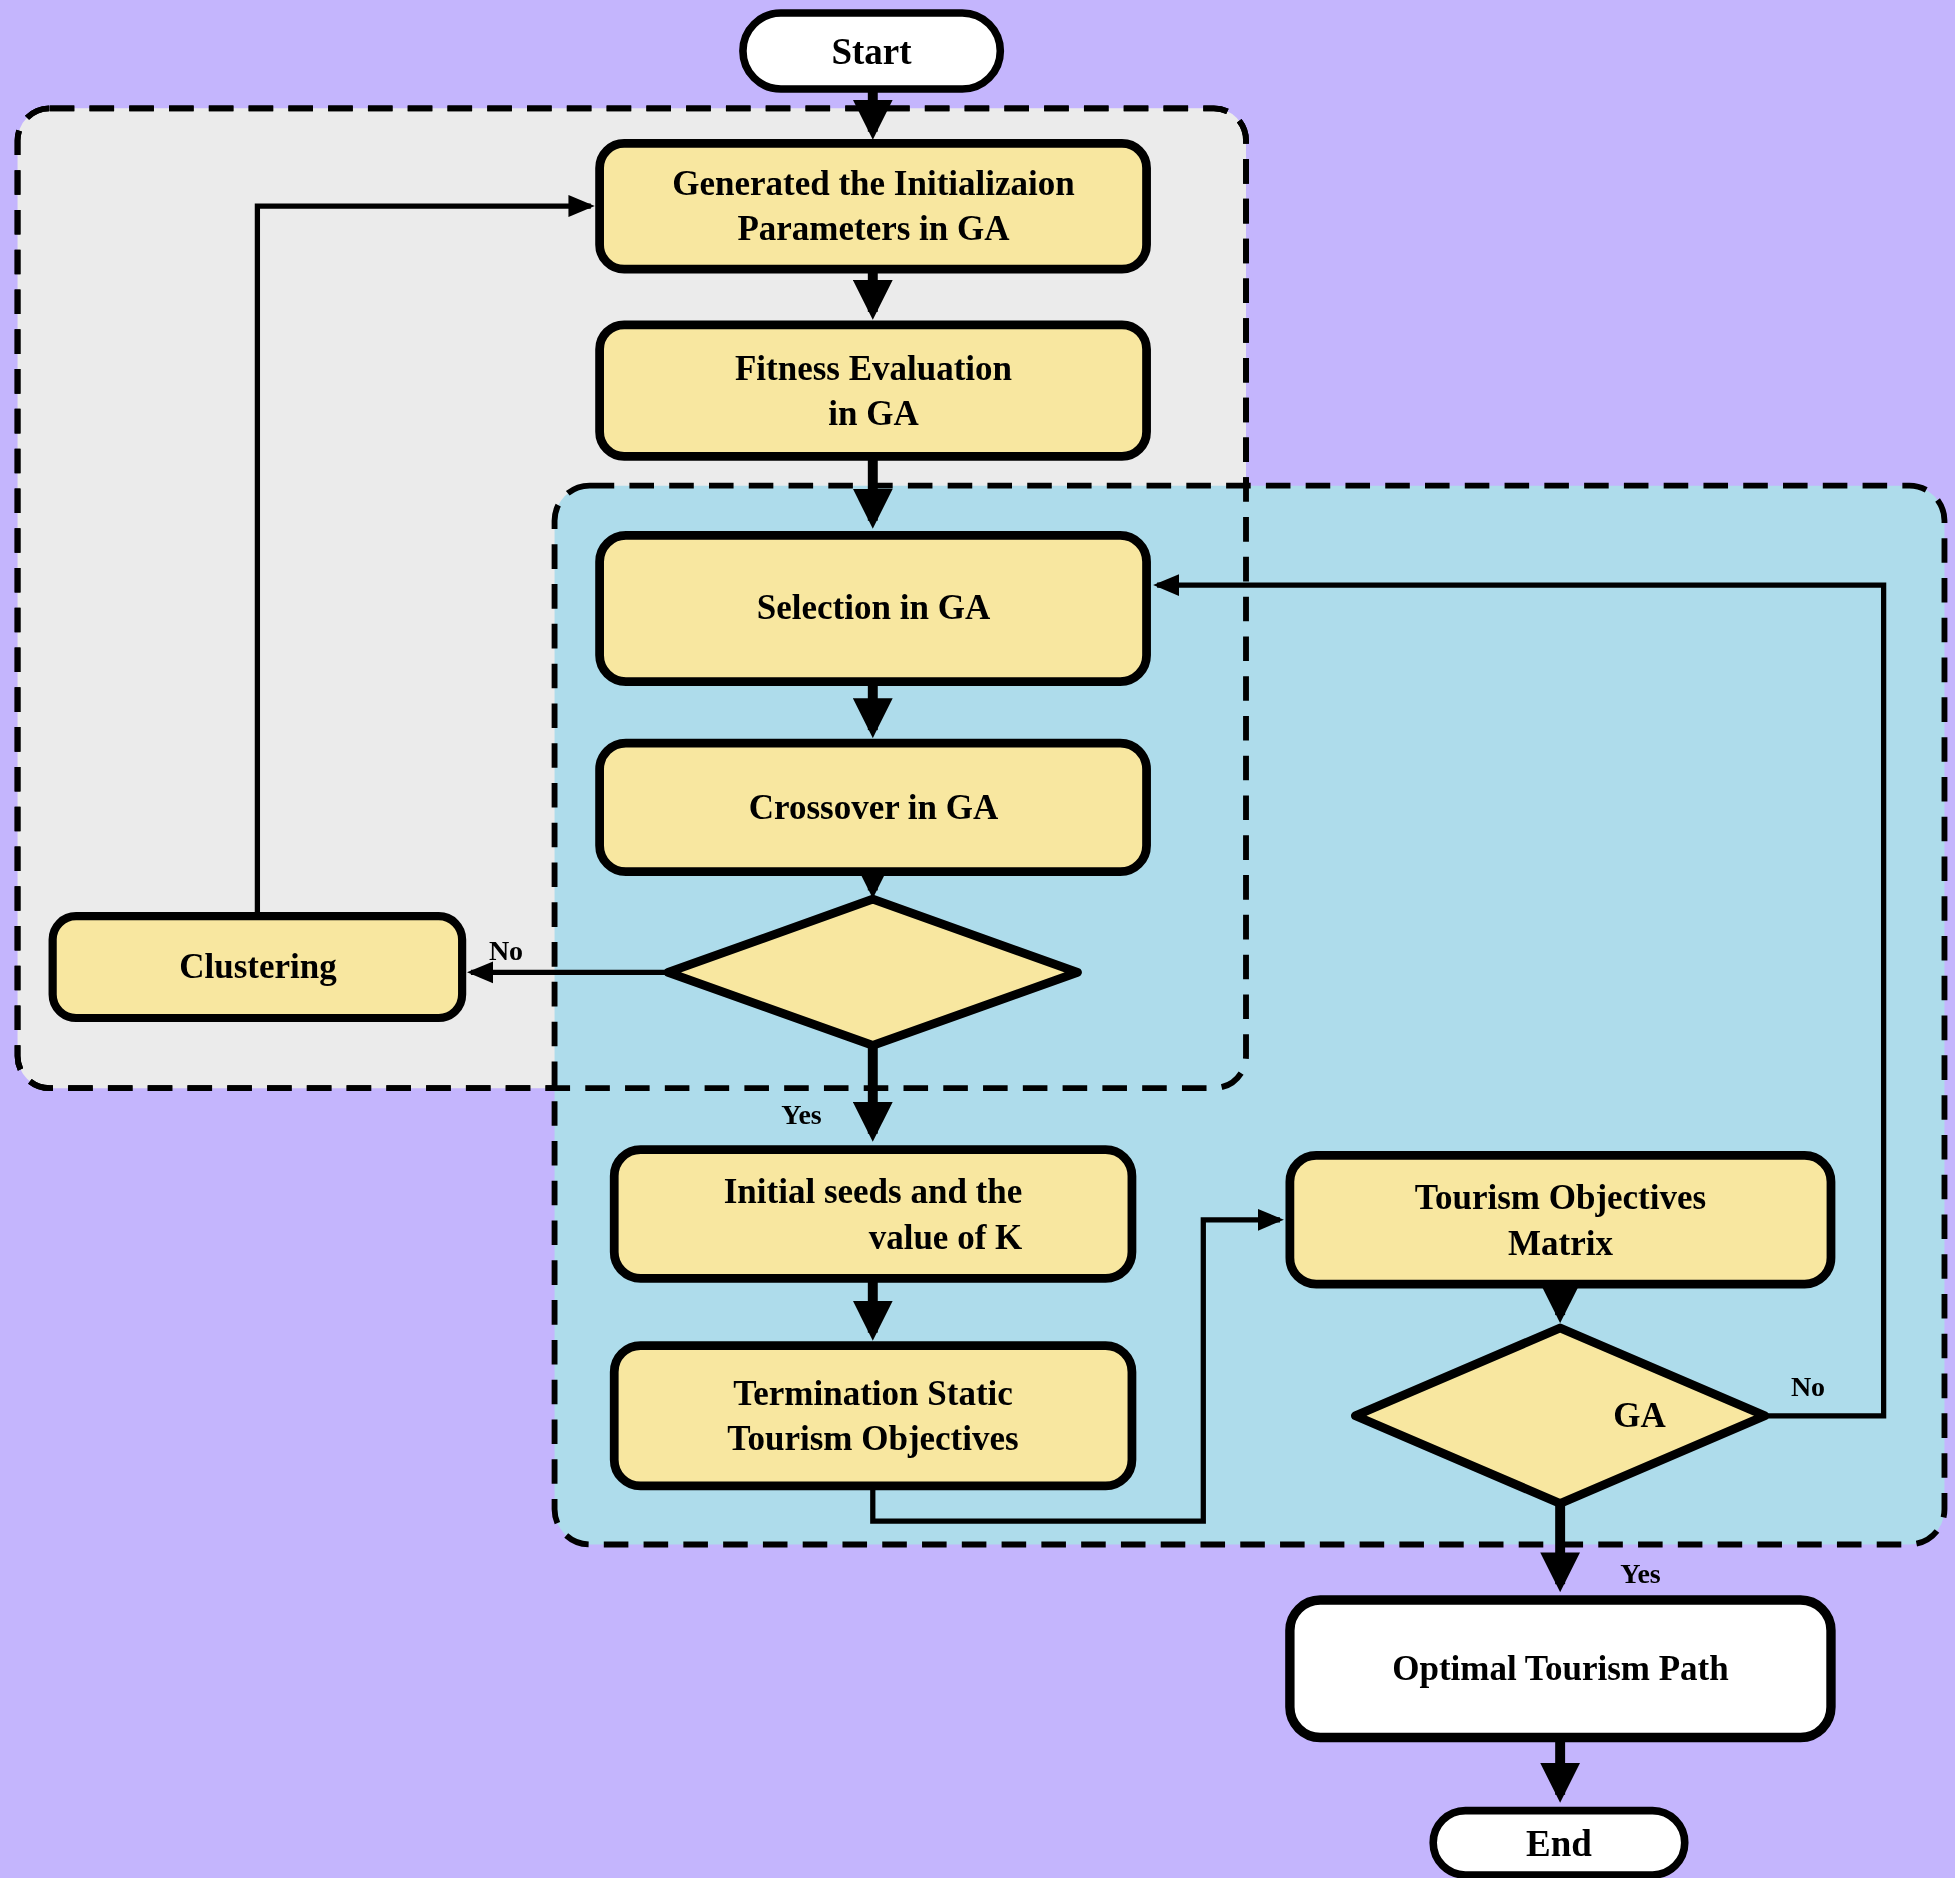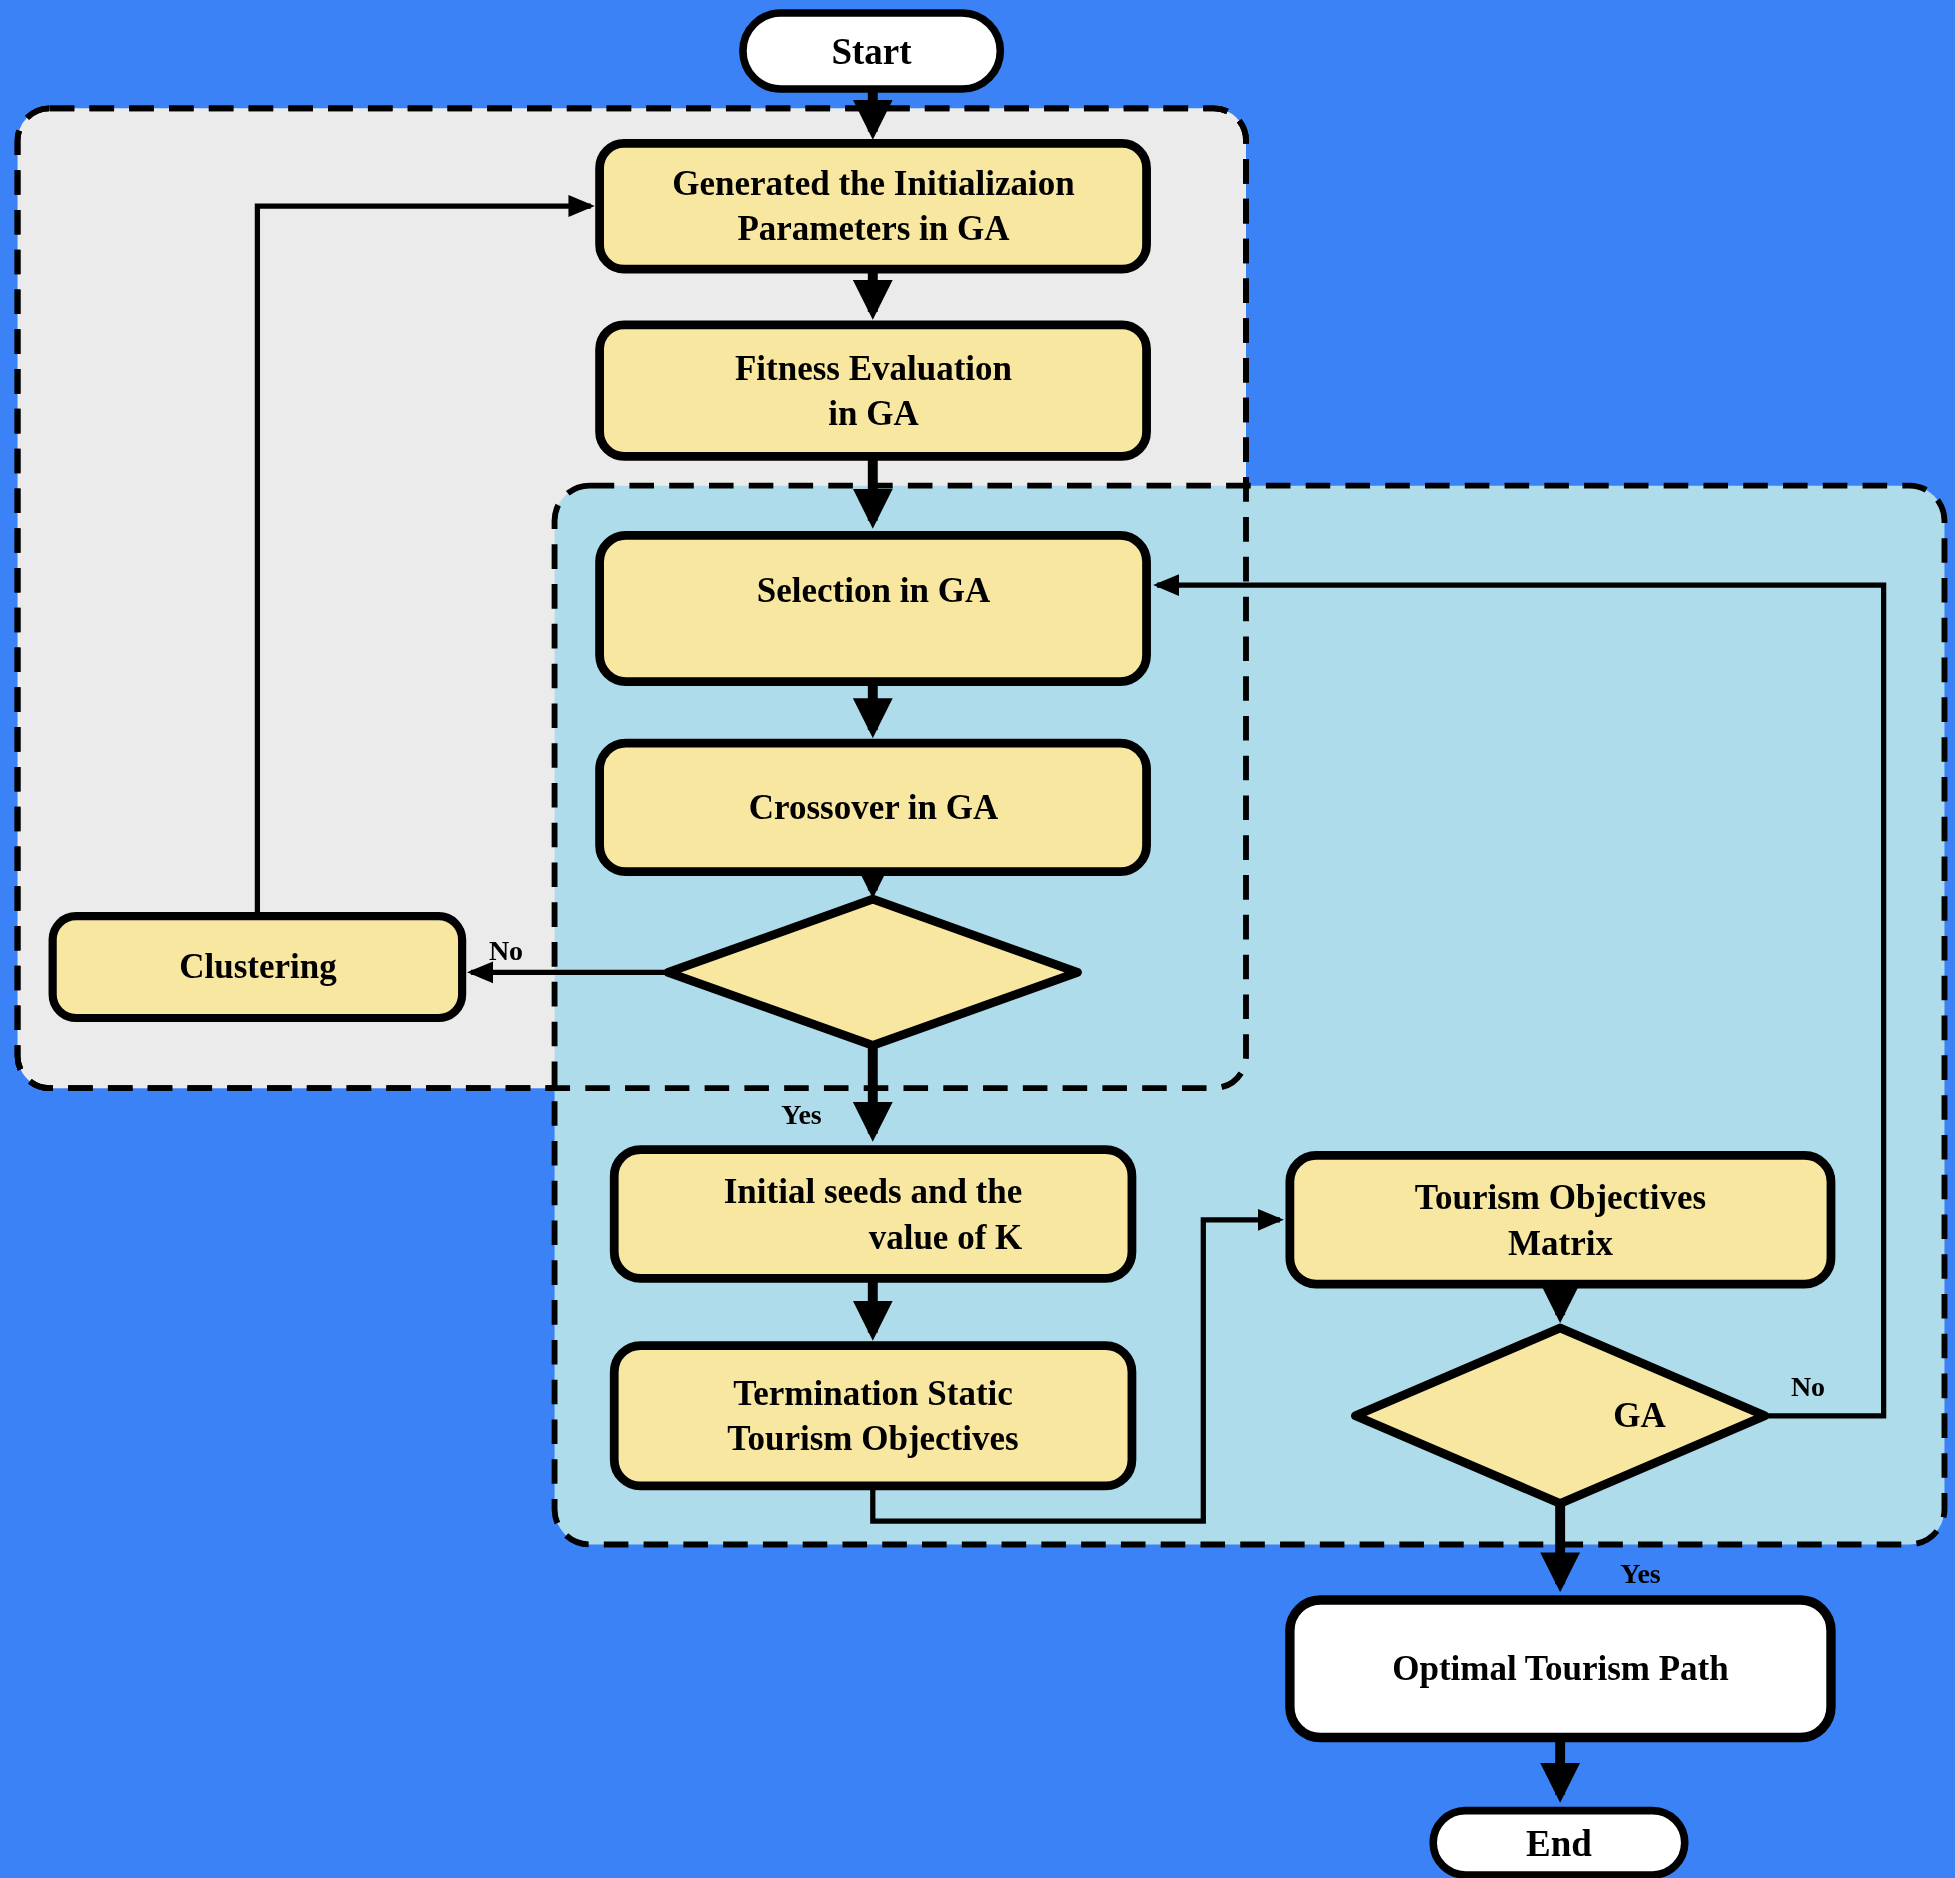--- a/index.html
+++ b/index.html
@@ -1,16 +1,16 @@
 <!DOCTYPE html>
 <html style="font-size:9.4px"><head>
 <meta charset="utf-8">
 <style>
   html,body{margin:0;padding:0;background:#ffffff;}
-  #stage{position:relative;width:1955px;height:1878px;background:#3b82f6;
+  #stage{position:relative;width:1955px;height:1878px;background:#c4b5fd;
          font-family:"Liberation Serif", serif; overflow:hidden;}
   #flow-svg{position:absolute;left:0;top:0;}
   .lbl{position:absolute;display:flex;align-items:center;justify-content:center;
        text-align:center;font-weight:bold;color:#000;}
   .node-lbl{font-size:35px;line-height:1.3;}
   .node-lbl span{display:block;}
   .terminal-lbl{font-size:37px;}
   .edge-lbl{font-size:28px;}
 </style>
 </head>
@@ -84,21 +84,21 @@
       </div>
   </div>
 
   <div class="lbl node-lbl" style="left:600px;top:325px;width:547px;height:132px;">
     <div>
         <span>Fitness Evaluation</span>
         <span>in GA</span>
       </div>
   </div>
 
-  <div class="lbl node-lbl" style="left:600px;top:518px;width:547px;height:146px;">Selection in GA</div>
+  <div class="lbl node-lbl" style="left:600px;top:535px;width:547px;height:146px;">Selection in GA</div>
 
   <div class="lbl node-lbl" style="left:600px;top:743px;width:547px;height:129px;">Crossover in GA</div>
 
 
   <div class="lbl node-lbl" style="left:53px;top:916px;width:410px;height:102px;">Clustering</div>
 
   <div class="lbl node-lbl" style="left:614px;top:1150px;width:518px;height:129px;text-align:right;">
     <div>
         <span>Initial seeds and the</span>
         <span>value of K</span>

